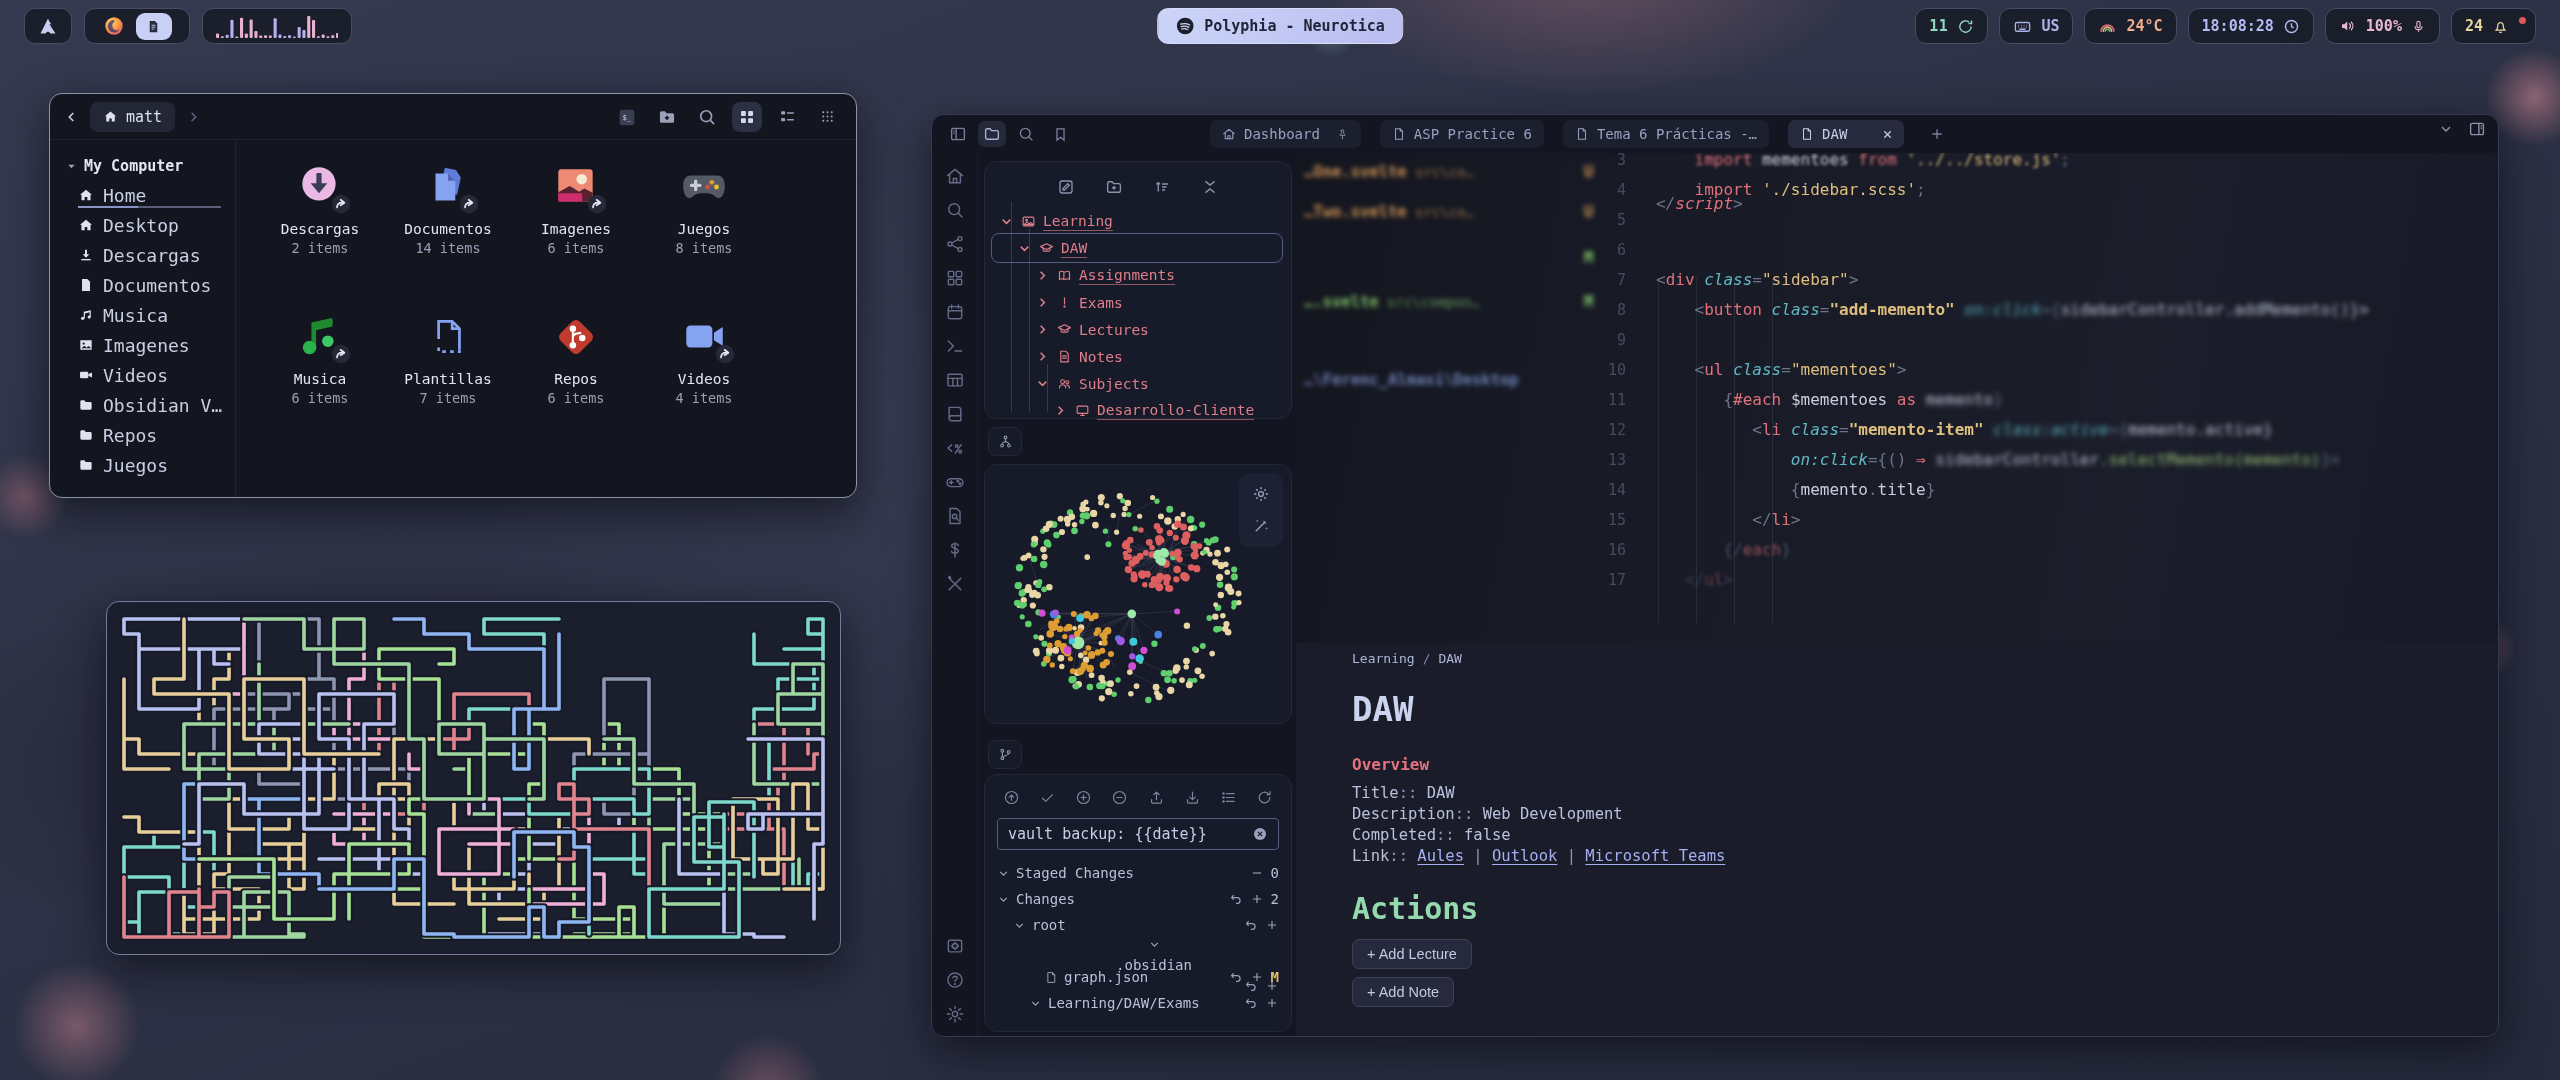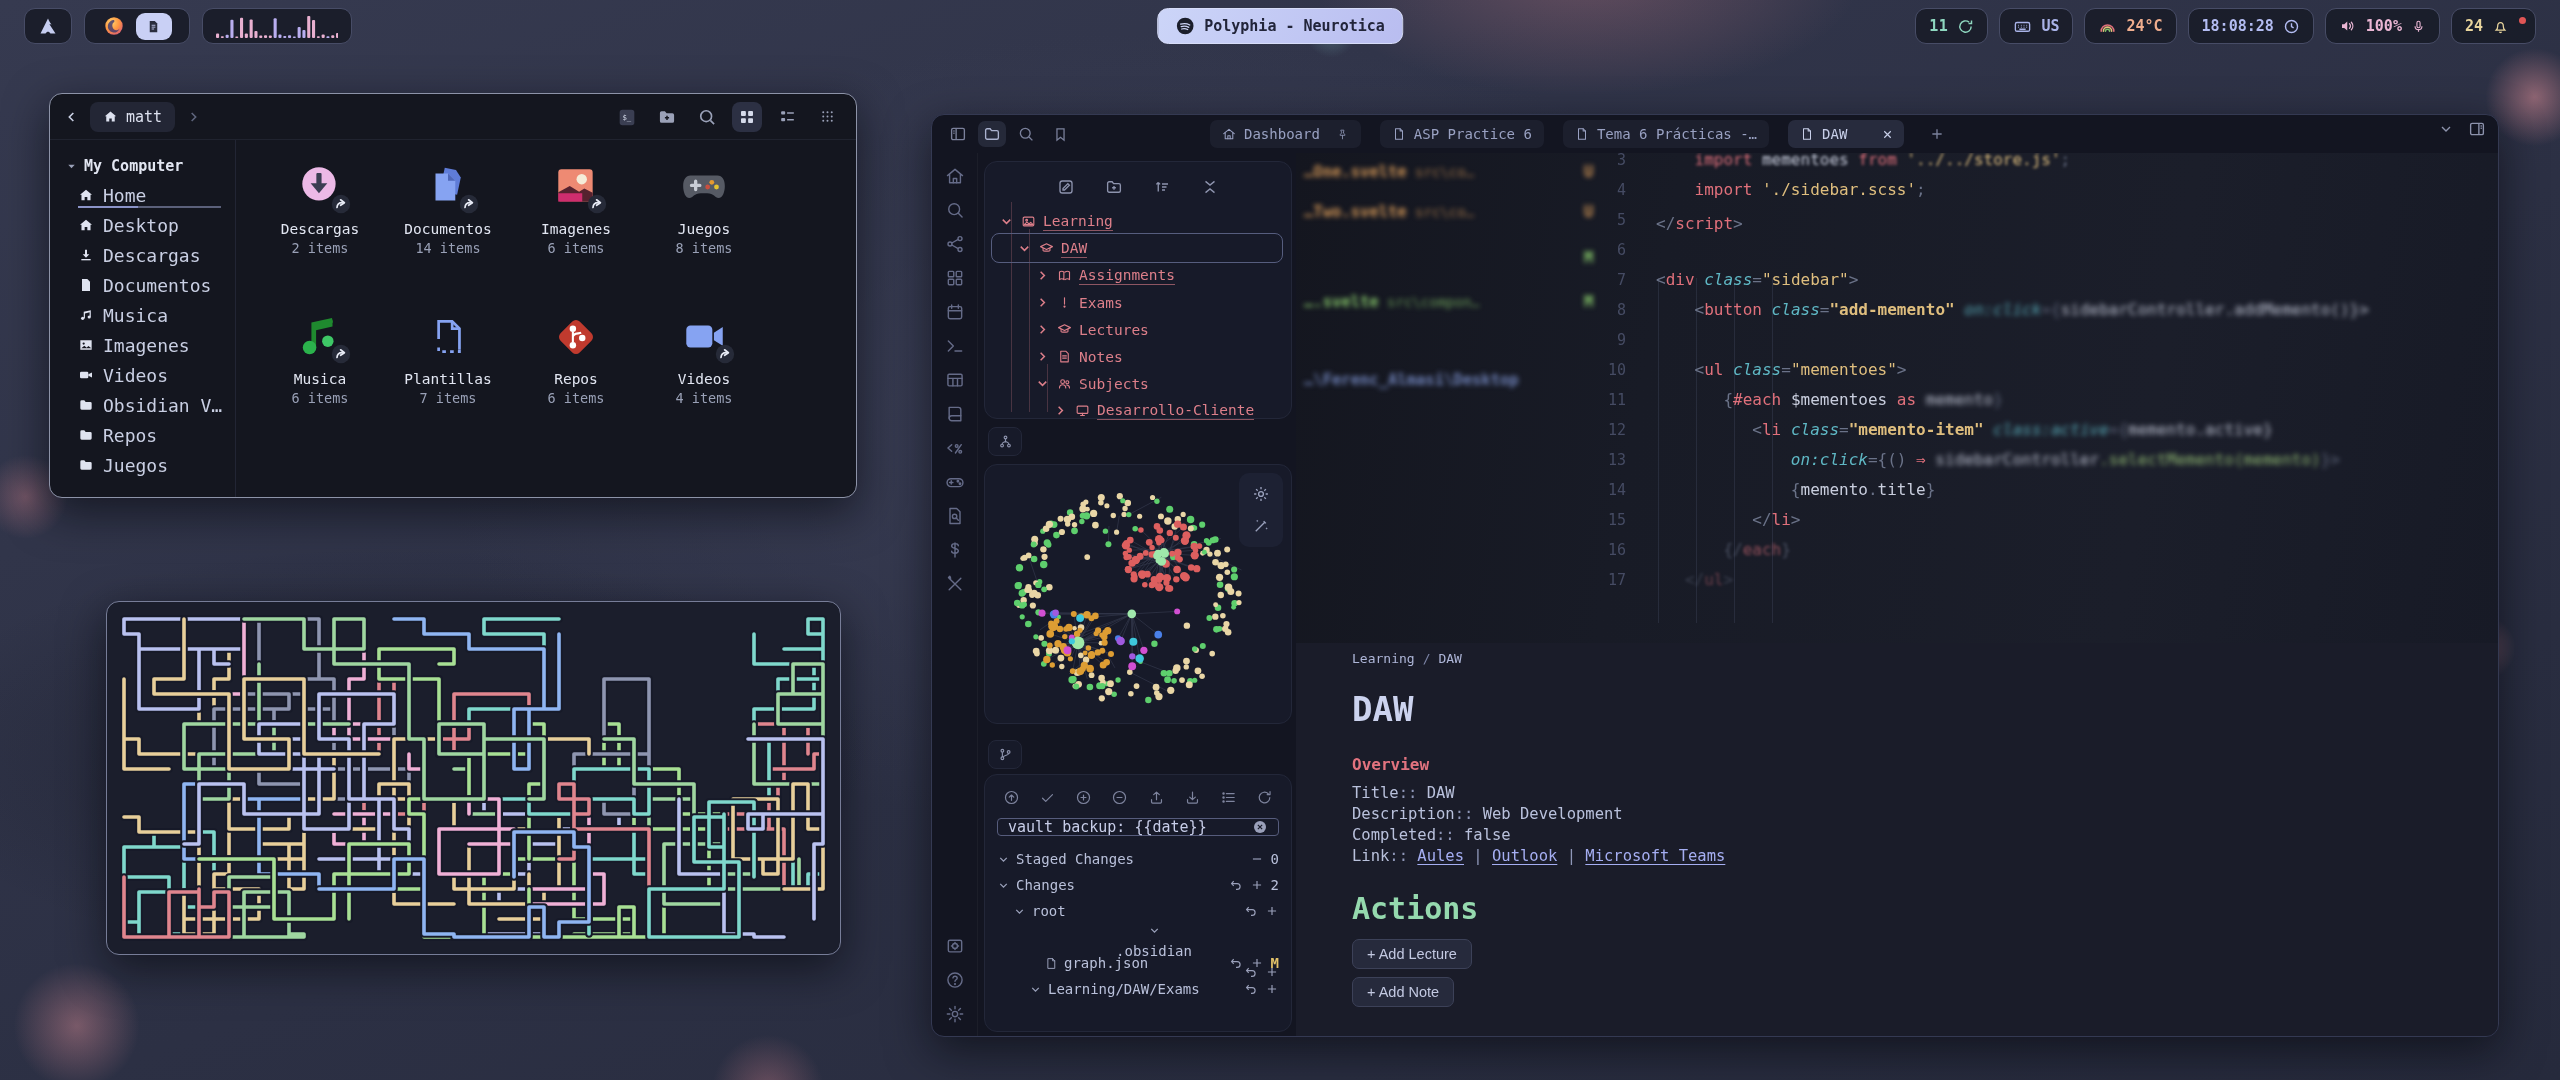--- a/index.html
+++ b/index.html
@@ -99,21 +99,21 @@
   #chip-graph{top:312px}
   #chip-git{top:625px}
   #graph-panel{top:349px;height:260px;overflow:hidden}
   #graph-svg{position:absolute;inset:0}
   #graph-btns{position:absolute;right:8px;top:8px;width:44px;border-radius:10px;background:#1d2133;
     display:flex;flex-direction:column;align-items:center;gap:14px;padding:12px 0;color:#9aa1bd}
   #graph-btns .ic{width:18px;height:18px}
   #git-panel{top:659px;height:258px}
   #git-toolbar{display:flex;justify-content:space-between;padding:14px 18px 0;color:#7e849e}
   #git-toolbar .ic{width:17px;height:17px}
-  #git-input{position:relative;margin:12px 12px 0;height:18px;border:1px solid #565c7c;border-radius:4px;
+  #git-input{position:relative;margin:12px 12px 0;height:32px;border:1px solid #565c7c;border-radius:4px;
     display:flex;align-items:center;padding:0 10px;box-sizing:border-box}
   #git-input .msg{color:#c7cde8;font-size:15px;white-space:nowrap;overflow:hidden}
   #git-input .clr{margin-left:auto;width:16px;height:16px;color:#9aa0ba}
   #git-rows{margin-top:10px}
   .grow{height:26px;display:flex;align-items:center;gap:6px;color:#b9c0da;font-size:14px;padding-right:12px}
   .grow .chev{width:12px;height:12px;flex:none;color:#9aa0ba}
   .grow .ic{width:13px;height:13px;color:#9aa0ba}
   .grow .acts{margin-left:auto;display:flex;align-items:center;gap:7px;color:#8d93ad}
   .grow .acts .ic{width:14px;height:14px}
   .grow .cnt{color:#b9c0da}
@@ -1735,21 +1735,21 @@
             <div style="top: 262px;">12</div>
             <div style="top: 292px;">13</div>
             <div style="top: 322px;">14</div>
             <div style="top: 352px;">15</div>
             <div style="top: 382px;">16</div>
             <div style="top: 412px;">17</div>
           </div>
         <div id="code-lines">
             <div class="cline" style="top: -8px; filter: blur(1.6px);"><span>    </span><span class="c-r">import </span><span class="c-t">mementoes </span><span class="c-r">from </span><span class="c-y">'../../store.js'</span><span class="c-g">;</span></div>
             <div class="cline" style="top: 22px;"><span>    </span><span class="c-r">import </span><span class="c-y">'./sidebar.scss'</span><span class="c-g">;</span></div>
-            <div class="cline" style="top: 56px;"><span></span><span class="c-g">&lt;/</span><span class="c-r">script</span><span class="c-g">&gt;</span></div>
+            <div class="cline" style="top: 36px; font-style: italic;"><span></span><span class="c-g">&lt;/</span><span class="c-r">script</span><span class="c-g">&gt;</span></div>
             <div class="cline" style="top: 82px;"><span></span></div>
             <div class="cline" style="top: 112px;"><span></span><span class="c-g">&lt;</span><span class="c-r">div </span><span class="c-te">class</span><span class="c-g">=</span><span class="c-y">"sidebar"</span><span class="c-g">&gt;</span></div>
             <div class="cline" style="top: 142px;"><span>    </span><span class="c-g">&lt;</span><span class="c-r">button </span><span class="c-te">class</span><span class="c-g">=</span><span class="c-y f-o">"add-memento"</span><span class="c-te f-b"> on:click</span><span class="c-g f-b">={</span><span class="c-t f-b">sidebarController.addMemento()}&gt;</span></div>
             <div class="cline" style="top: 172px;"><span></span></div>
             <div class="cline" style="top: 202px;"><span>    </span><span class="c-g">&lt;</span><span class="c-r">ul </span><span class="c-te">class</span><span class="c-g">=</span><span class="c-y">"mementoes"</span><span class="c-g">&gt;</span></div>
             <div class="cline" style="top: 232px;"><span>       </span><span class="c-g">{</span><span class="c-r">#each </span><span class="c-t">$mementoes </span><span class="c-r">as </span><span class="c-t f-b">memento</span><span class="c-g f-b">}</span></div>
             <div class="cline" style="top: 262px;"><span>          </span><span class="c-g">&lt;</span><span class="c-r">li </span><span class="c-te">class</span><span class="c-g">=</span><span class="c-y f-o">"memento-item"</span><span class="c-te f-b"> class:active</span><span class="c-g f-b">={</span><span class="c-t f-b">memento.active}</span></div>
             <div class="cline" style="top: 292px;"><span>              </span><span class="c-te">on:click</span><span class="c-g">={() </span><span class="c-r">⇒ </span><span class="c-t f-b">sidebarController</span><span class="c-gr f-b">.selectMemento(memento)</span><span class="c-g f-b">}&gt;</span></div>
             <div class="cline" style="top: 322px;"><span>              </span><span class="c-g">{</span><span class="c-t">memento</span><span class="c-g">.</span><span class="c-t">title</span><span class="c-g">}</span></div>
             <div class="cline" style="top: 352px;"><span>          </span><span class="c-g">&lt;/</span><span class="c-r">li</span><span class="c-g">&gt;</span></div>

